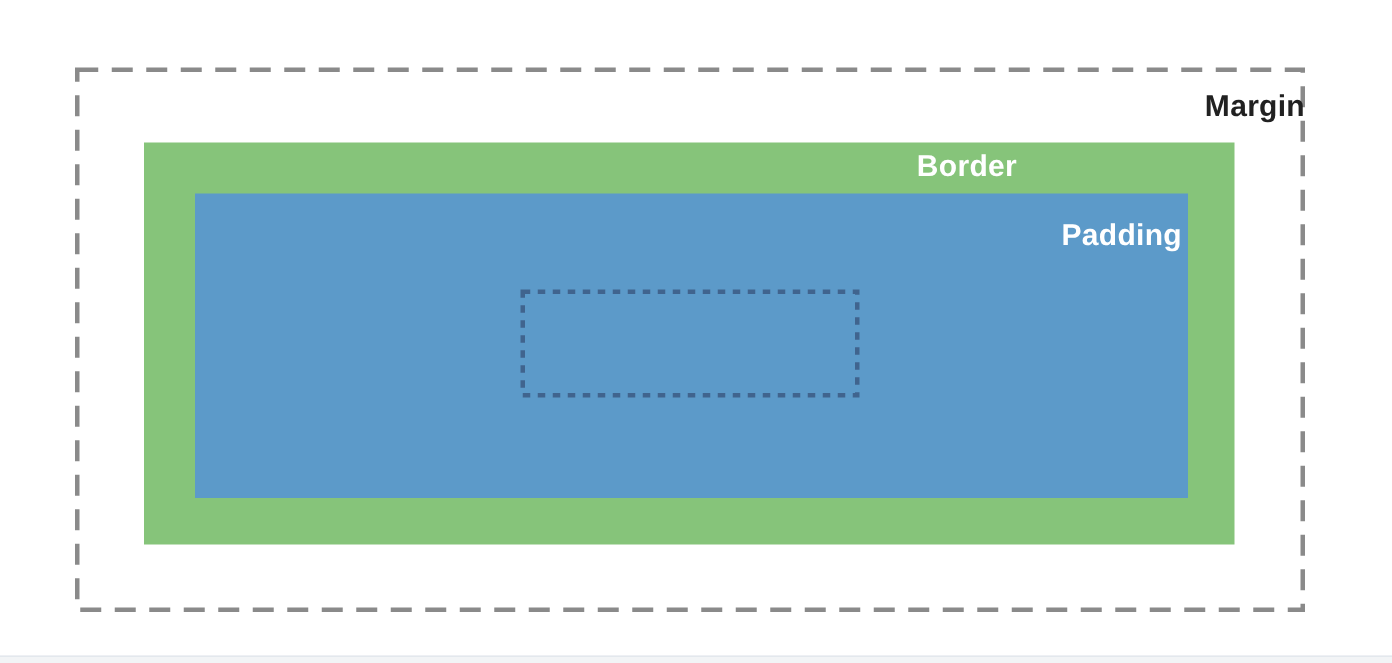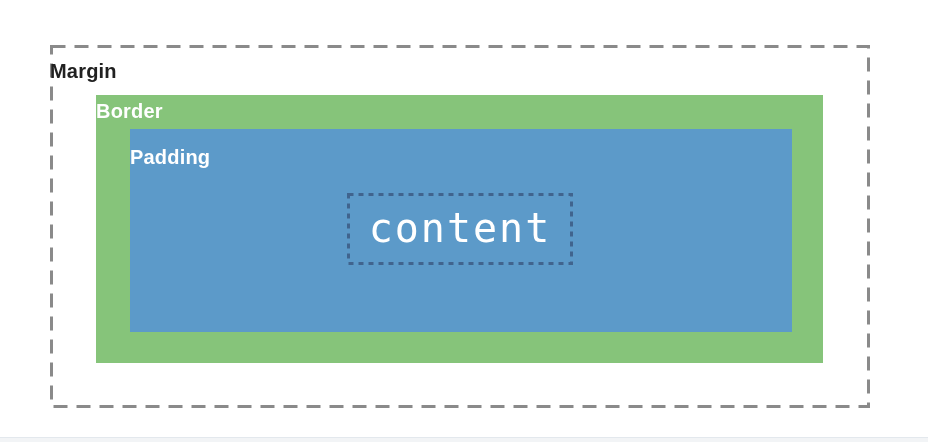--- a/index.html
+++ b/index.html
@@ -42,21 +42,21 @@
   
   .dash-layer {
     position: absolute;
     left: 0; top: 0;
     width: 928px; height: 442px;
     pointer-events: none;
   }
   
   .label {
     position: absolute;
-    text-align: left;
+    text-align: right;
     font-size: 20px;
     font-weight: 600;
     letter-spacing: 0.2px;
   }
   .margin-label {
     left: 50px; top: 60px;
     width: 820px;
     color: var(--margin-text);
   }
   .border-label {
@@ -107,19 +107,16 @@
     <rect x="51.5" y="46.5" width="817" height="360" fill="none" stroke-width="3" stroke-dasharray="14 9" style="stroke: var(--margin-dash);"></rect>
     <rect x="348.5" y="194.5" width="223" height="69" fill="none" stroke-width="3" stroke-dasharray="5 5" style="stroke: var(--content-dash);"></rect>
   </svg>
 
   <div class="label margin-label">Margin</div>
 
   <div class="label border-label">Border</div>
 
   <div class="label padding-label">Padding</div>
 
-  <div class="content-box">
-    <span class="content-text">content</span>
-  </div>
 
   <div class="bottom-strip"></div>
 
 </div>
 
 </body></html>

